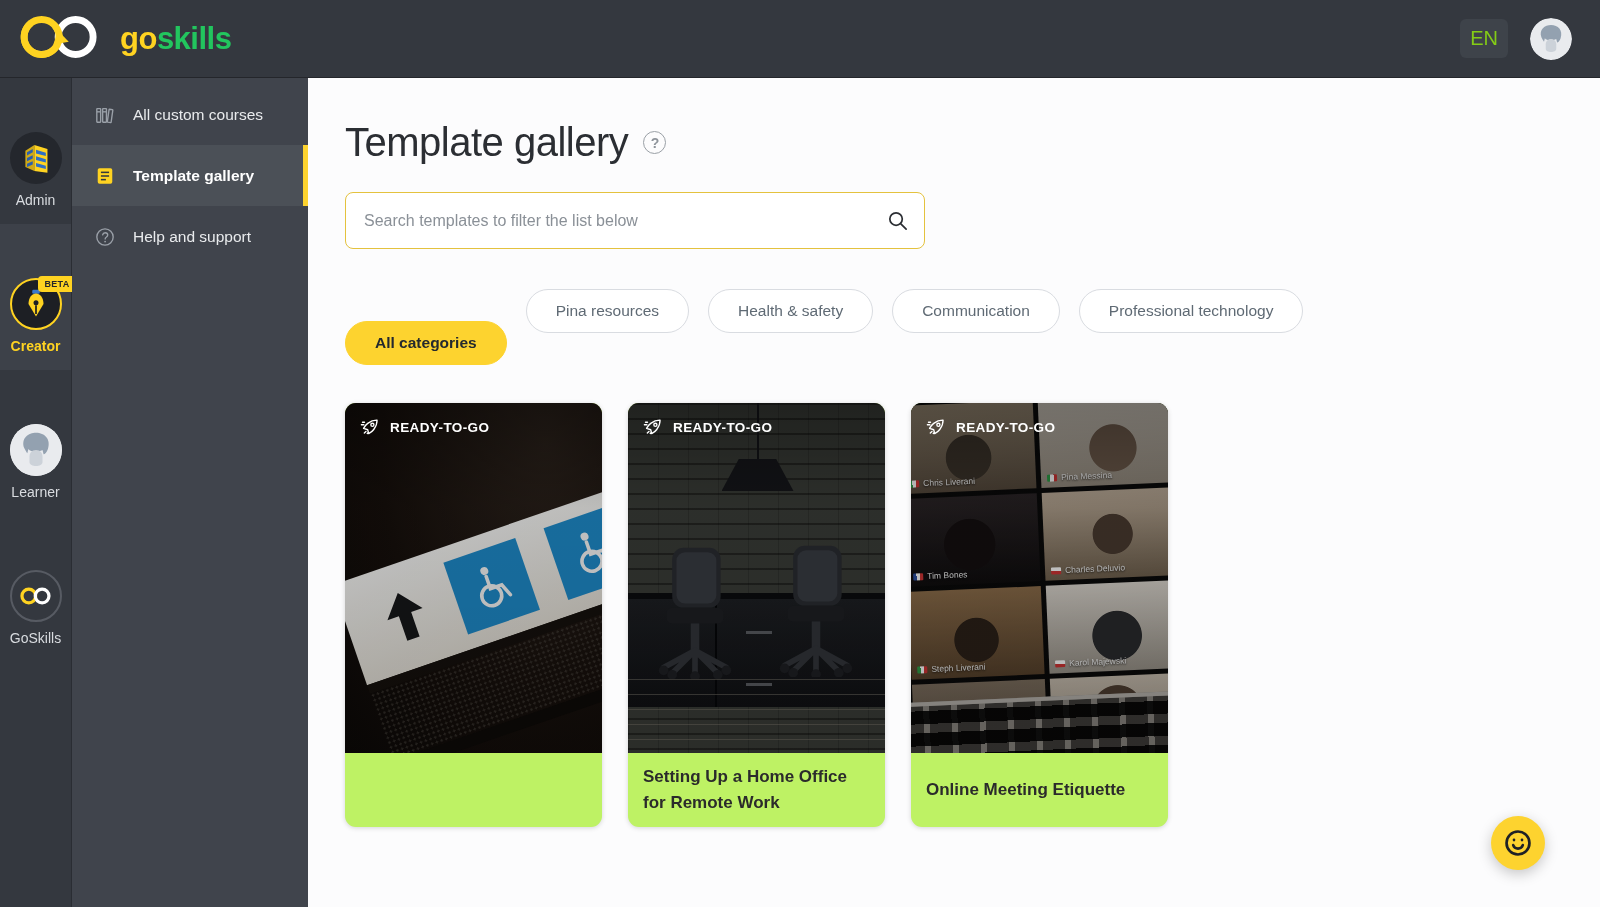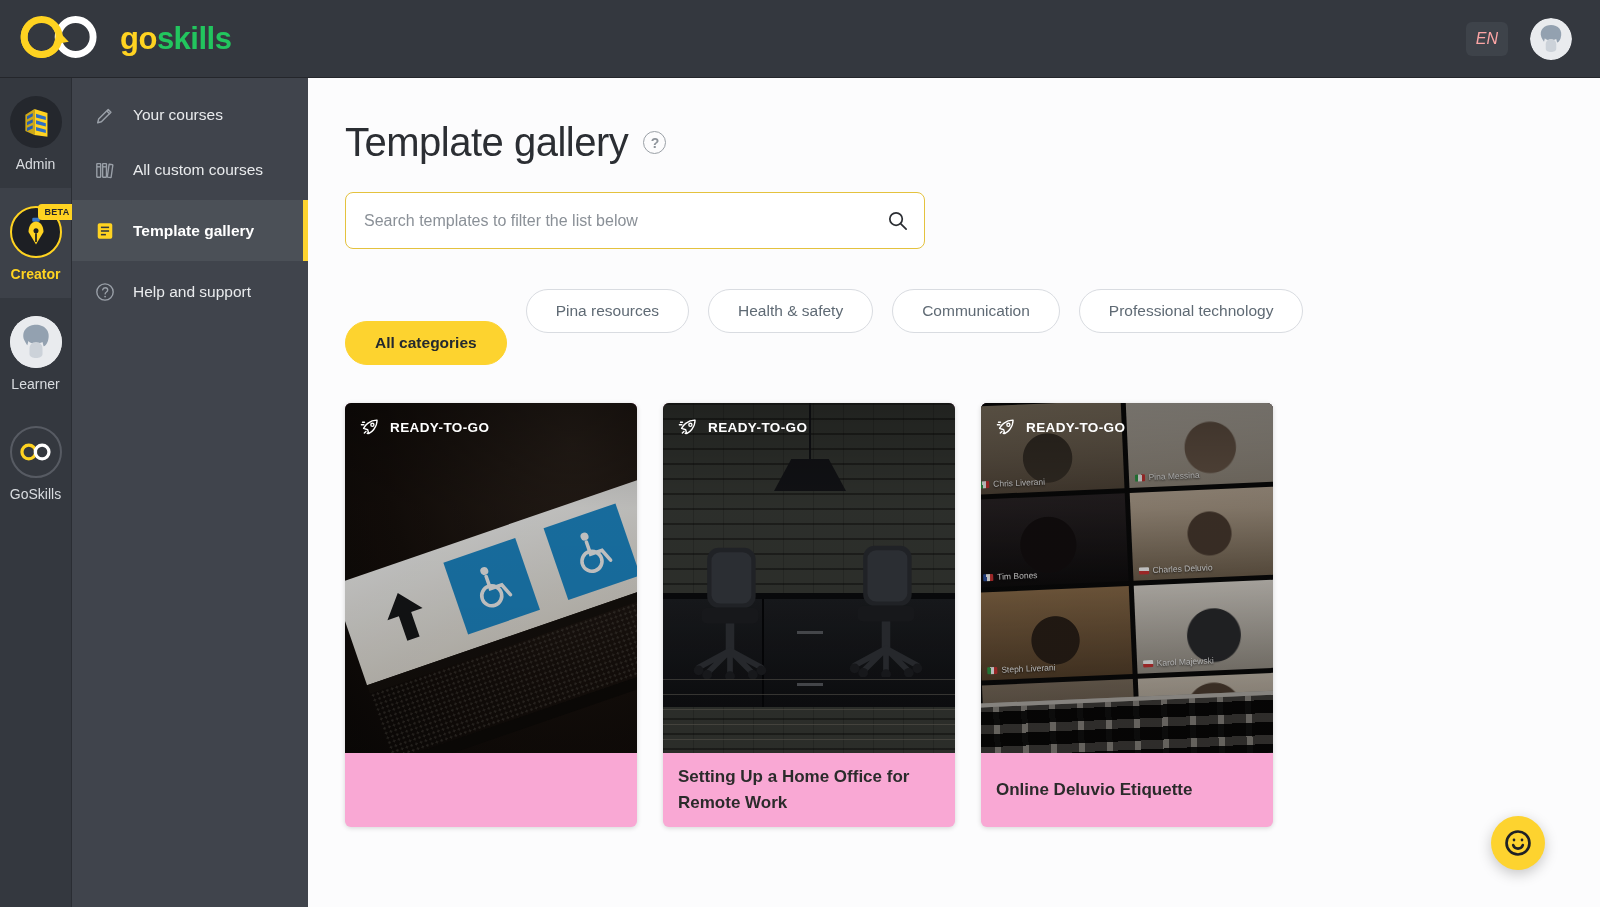--- a/index.html
+++ b/index.html
@@ -9,34 +9,34 @@
 
   
   .topbar { position:absolute; top:0; left:0; right:0; height:78px; background:#34383f;
     border-bottom:1px solid #24262b; display:flex; align-items:center; justify-content:space-between;
     padding:0 28px 0 14px; z-index:6; }
   .logo { display:flex; align-items:center; gap:14px; cursor:pointer; }
   .logo-text { font-size:31px; font-weight:700; letter-spacing:-0.5px; }
   .logo-text .go { color:#ffd321; }
   .logo-text .skills { color:#22c55e; }
   .topbar-right { display:flex; align-items:center; gap:22px; }
-  .lang-btn { background:#3e434a; color:#fca5a5; font-size:16px; padding:8px 10px; border-radius:6px;
-    border:none; font-family:inherit; cursor:pointer;font-style:italic; }
+  .lang-btn { background:#3e434a; color:#84cc16; font-size:20px; padding:8px 10px; border-radius:6px;
+    border:none; font-family:inherit; cursor:pointer; }
   .avatar { width:42px; height:42px; border-radius:50%; overflow:hidden; cursor:pointer; }
 
   
   .rail { position:absolute; top:78px; left:0; bottom:0; width:72px; background:#34383f;
     border-right:1px solid #2a2d33; z-index:5; display:flex; flex-direction:column; }
   .rail-item { display:flex; flex-direction:column; align-items:center; gap:8px;
     padding:18px 0 16px; cursor:pointer; position:relative; }
   .rail-item.selected { background:#3d4149; }
   .rail-label { font-size:14px; color:#d9dce0; }
   .rail-item.creator .rail-label { color:#ffd321; font-weight:700; }
   .rail-circle { width:52px; height:52px; border-radius:50%; display:flex; align-items:center;
-    justify-content:center; position:relative; }
+    justify-content:center; position:relative;margin-top:36px; }
   .admin-circle  { background:#24272d; }
   .creator-circle{ background:#1d1f24; border:2.5px solid #ffd321; }
   .learner-circle{ background:#e9ebee; overflow:hidden; }
   .goskills-circle{ background:#34383f; border:2px solid #575b63; }
   .beta-badge { position:absolute; top:-4px; right:-16px; background:#ffd321; color:#24262b;
     font-size:9px; font-weight:700; padding:3px 6px; border-radius:4px; letter-spacing:.3px; }
 
   
   .sidebar { position:absolute; top:78px; left:72px; bottom:0; width:236px; background:#40444c;
     z-index:5; padding-top:9px; }
@@ -61,21 +61,21 @@
   .search-input::placeholder { color:#8a9097; }
   .search-icon { position:absolute; right:16px; top:17px; cursor:pointer; }
 
   .pills { margin-top:40px; display:flex; flex-wrap:wrap; gap:21px 19px; max-width:1000px; }
   .pill { height:44px; padding:0 29px; border-radius:22px; border:1px solid #d9dce1; background:#fff;
     color:#5f6a74; font-size:15.5px; display:flex; align-items:center; cursor:pointer;
     font-family:inherit; white-space:nowrap; }
   .pill.selected { background:#fdd32f; border-color:#fdd32f; color:#24292e; font-weight:700;margin-top:32px; }
 
   .cards { margin-top:38px; display:flex; gap:26px; }
-  .card { width:292px; background:#f9a8d4; border-radius:6px; overflow:hidden; cursor:pointer;
+  .card { width:257px; background:#bef264; border-radius:11px; overflow:hidden; cursor:pointer;
     box-shadow:0 1px 5px rgba(0,0,0,.16); }
   .card-img { position:relative; height:350px; overflow:hidden; }
   .card-img::after { content:""; position:absolute; inset:0;
     background:linear-gradient(180deg, rgba(0,0,0,.45) 0%, rgba(0,0,0,.25) 30%, rgba(0,0,0,.28) 100%); }
   .ready-badge { position:absolute; top:13px; left:14px; display:flex; align-items:center; gap:9px;
     color:#fff; font-size:13.5px; font-weight:700; letter-spacing:.4px; z-index:3; }
   .card-footer { min-height:74px; display:flex; align-items:center; padding:10px 15px; }
   .card-title { font-size:17px; font-weight:700; color:#2b2b2b; line-height:26px; }
 
   
@@ -219,29 +219,20 @@
         <svg width="36" height="22" viewBox="0 0 100 56">
           <circle cx="30" cy="28" r="19" fill="none" stroke="#ffd321" stroke-width="9"></circle>
           <circle cx="67" cy="28" r="19" fill="none" stroke="#ffffff" stroke-width="9"></circle>
         </svg>
       </div>
       <span class="rail-label">GoSkills</span>
     </div>
   </nav>
 
   <nav class="sidebar">
-    <div class="side-item">
-      <span class="side-icon">
-        <svg width="20" height="20" viewBox="0 0 22 22" fill="none" stroke="#9aa0a8" stroke-width="1.6" stroke-linejoin="round">
-          <path d="M4 18 L14.5 7.5 L17.5 10.5 L7 21 L3 22 Z" transform="translate(0,-2.5)"></path>
-          <line x1="13" y1="6.5" x2="16.5" y2="10"></line>
-        </svg>
-      </span>
-      <span>Your courses</span>
-    </div>
     <div class="side-item">
       <span class="side-icon">
         <svg width="20" height="20" viewBox="0 0 22 22" fill="none" stroke="#9aa0a8" stroke-width="1.5">
           <rect x="2" y="4" width="4.2" height="15" rx="0.5"></rect>
           <rect x="8.4" y="4" width="4.2" height="15" rx="0.5"></rect>
           <rect x="14.5" y="4.8" width="4.2" height="14.4" rx="0.5" transform="rotate(8 16.6 12)"></rect>
           <line x1="2" y1="7.5" x2="6.2" y2="7.5"></line>
           <line x1="8.4" y1="7.5" x2="12.6" y2="7.5"></line>
         </svg>
       </span>
@@ -429,21 +420,21 @@
             <svg width="22" height="22" viewBox="0 0 24 24" fill="none" stroke="#fff" stroke-width="1.5" stroke-linecap="round" stroke-linejoin="round">
               <path d="M9.5 15 L5 13.5 C6.4 10.7 7.3 9.6 9.5 8 C12.7 5.6 16.5 4.4 19.7 4.5 C19.8 7.7 18.5 11.5 16.1 14.7 C14.5 16.9 13.4 17.8 10.6 19.2 Z"></path>
               <circle cx="14.6" cy="9.6" r="1.7"></circle>
               <path d="M6 6.8 L3.8 6.8 M5.3 9.6 L2.6 9.6"></path>
               <path d="M7.6 16.8 L5.8 18.6 M9.9 18.3 L9 19.2"></path>
             </svg>
             <span>READY-TO-GO</span>
           </div>
         </div>
         <div class="card-footer">
-          <div class="card-title">Online Deluvio Etiquette</div>
+          <div class="card-title">Online Meeting Etiquette</div>
         </div>
       </div>
 
     </div>
   </main>
 
   <button class="fab">
     <svg width="32" height="32" viewBox="0 0 24 24" fill="none" stroke="#1e2126" stroke-width="2" stroke-linecap="round">
       <circle cx="12" cy="12" r="8.6"></circle>
       <line x1="9" y1="9.6" x2="9" y2="9.8"></line>

